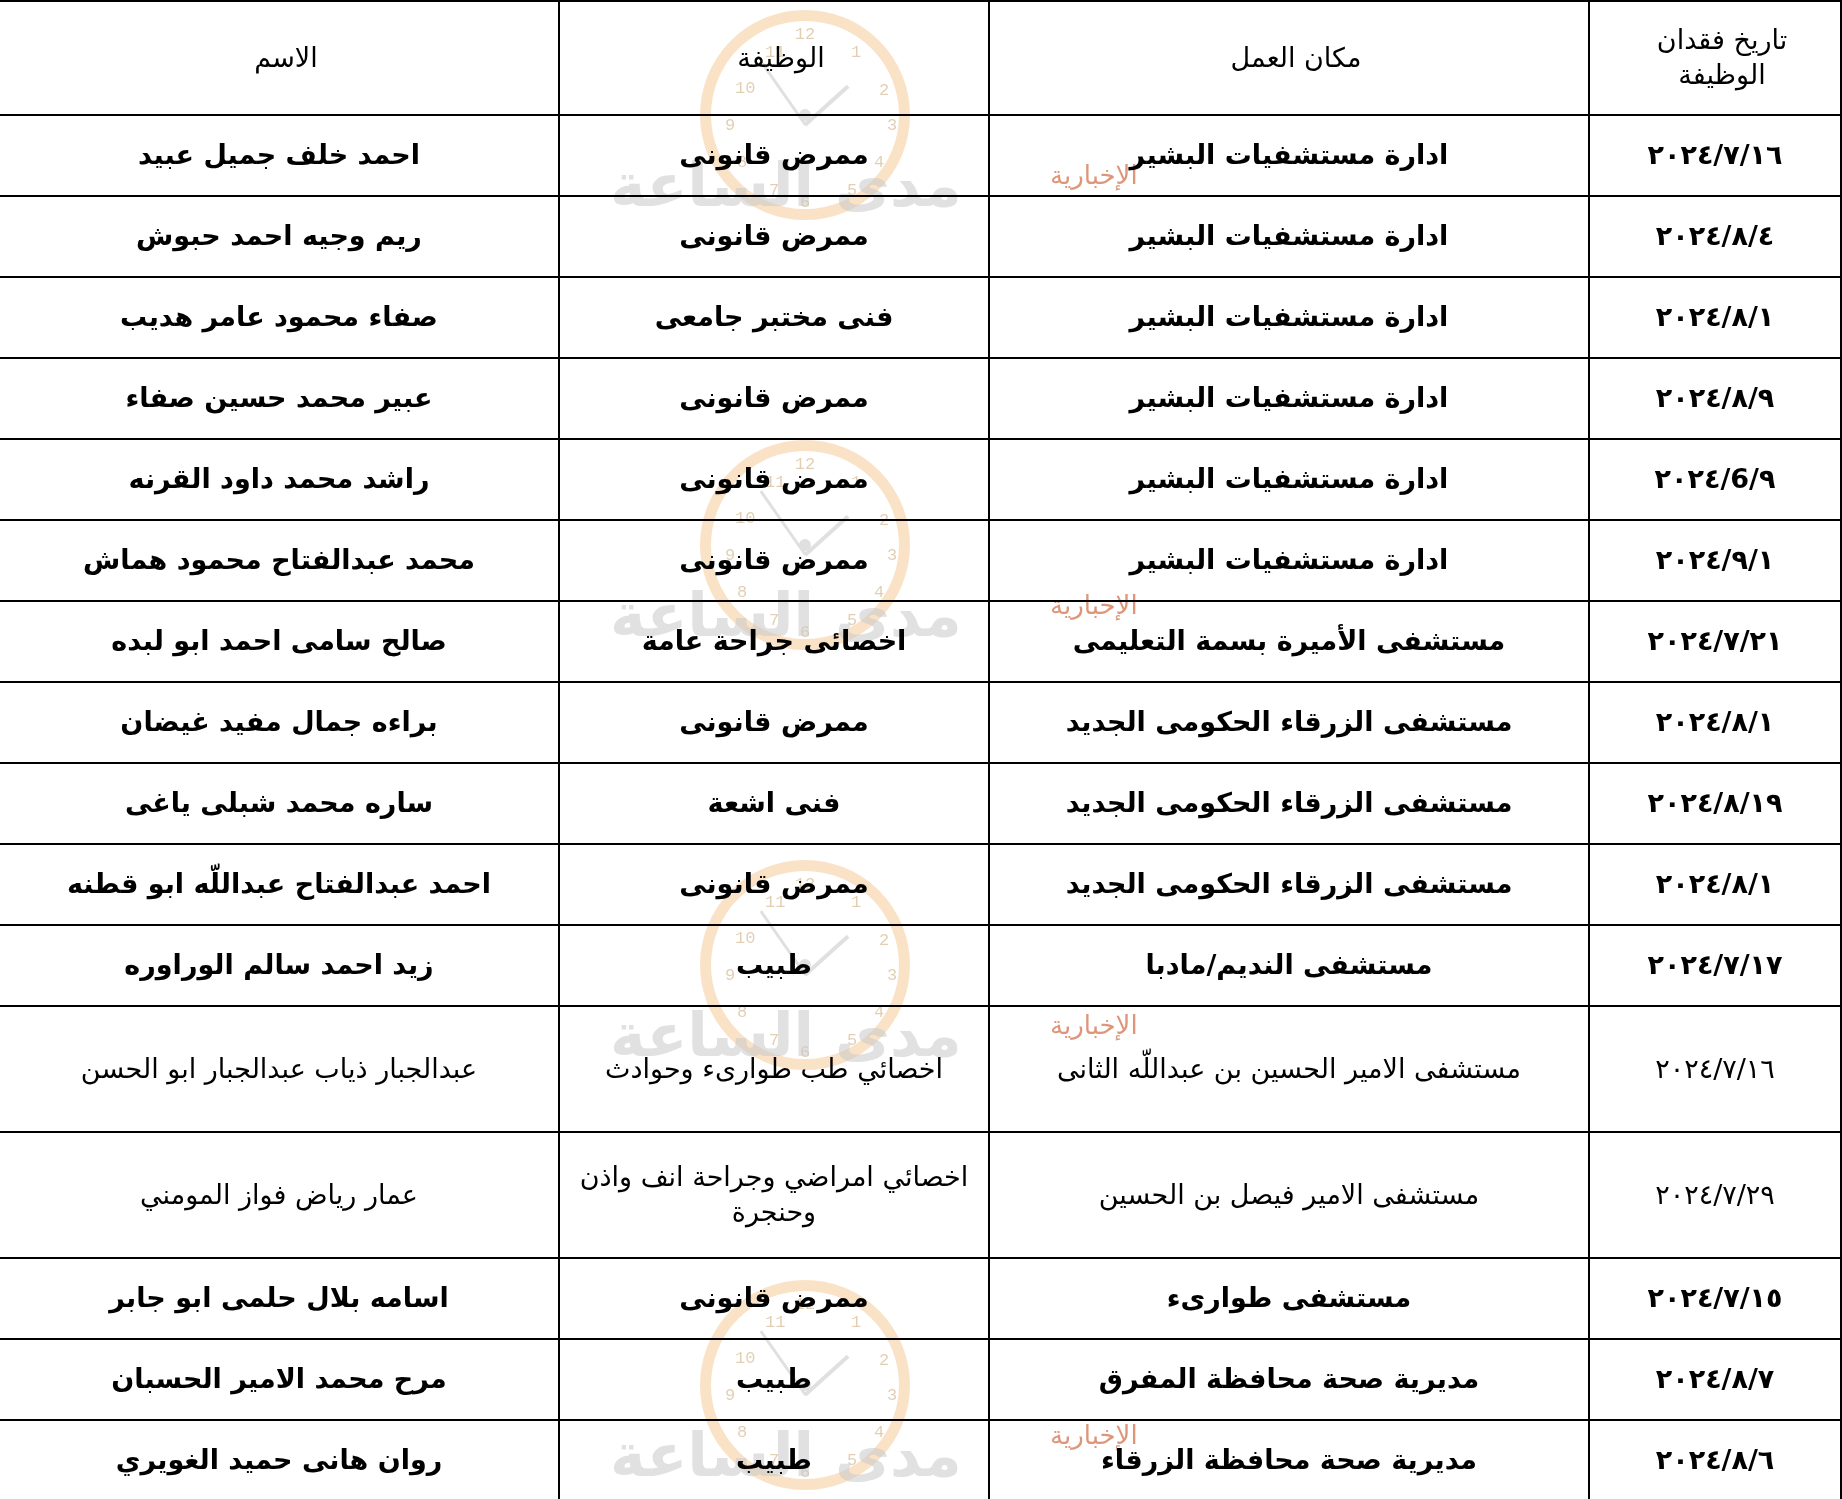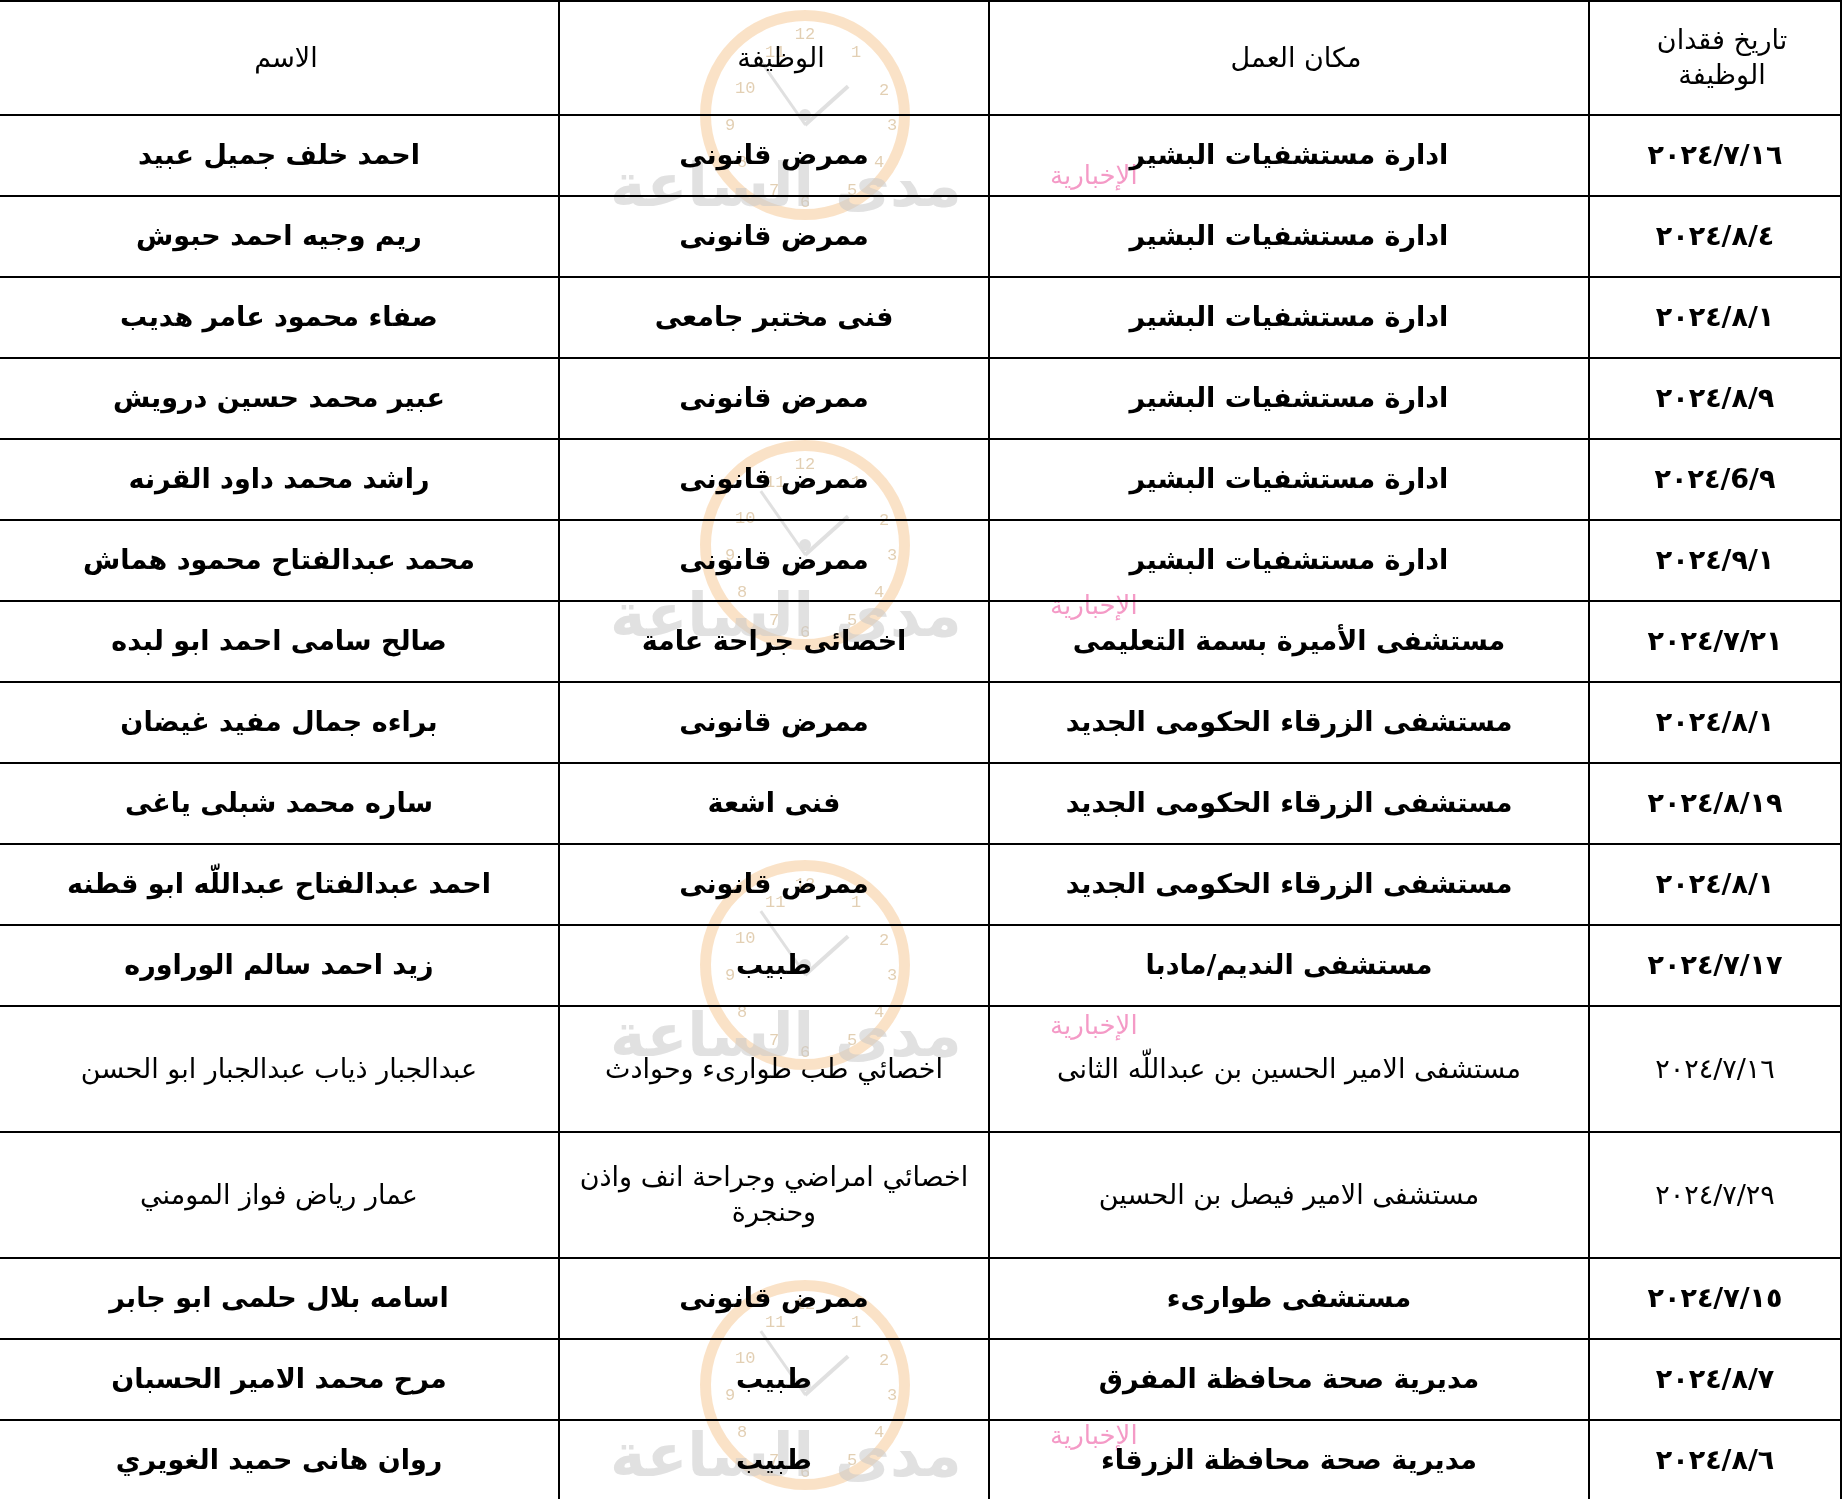--- a/index.html
+++ b/index.html
@@ -77,21 +77,21 @@
   .wm-text {
     position: absolute;
     color: #c9c9c9;
     font-size: 60px;
     font-weight: bold;
     white-space: nowrap;
     letter-spacing: 2px;
   }
   .wm-sub {
     position: absolute;
-    color: #ec4899;
+    color: #c2410c;
     font-size: 26px;
     white-space: nowrap;
   }
 
   
   table.data-table {
     position: relative;
     z-index: 10;
     border-collapse: collapse;
     width: 1842px;
@@ -246,21 +246,21 @@
     <tr class="row-std">
       <td class="date-cell">٢٠٢٤/٨/١</td>
       <td>ادارة مستشفيات البشير</td>
       <td>فنى مختبر جامعى</td>
       <td>صفاء محمود عامر هديب</td>
     </tr>
     <tr class="row-std">
       <td class="date-cell">٢٠٢٤/٨/٩</td>
       <td>ادارة مستشفيات البشير</td>
       <td>ممرض قانونى</td>
-      <td>عبير محمد حسين درويش</td>
+      <td>عبير محمد حسين صفاء</td>
     </tr>
     <tr class="row-std">
       <td class="date-cell">٢٠٢٤/6/٩</td>
       <td>ادارة مستشفيات البشير</td>
       <td>ممرض قانونى</td>
       <td>راشد محمد داود القرنه</td>
     </tr>
     <tr class="row-std">
       <td class="date-cell">٢٠٢٤/٩/١</td>
       <td>ادارة مستشفيات البشير</td>

